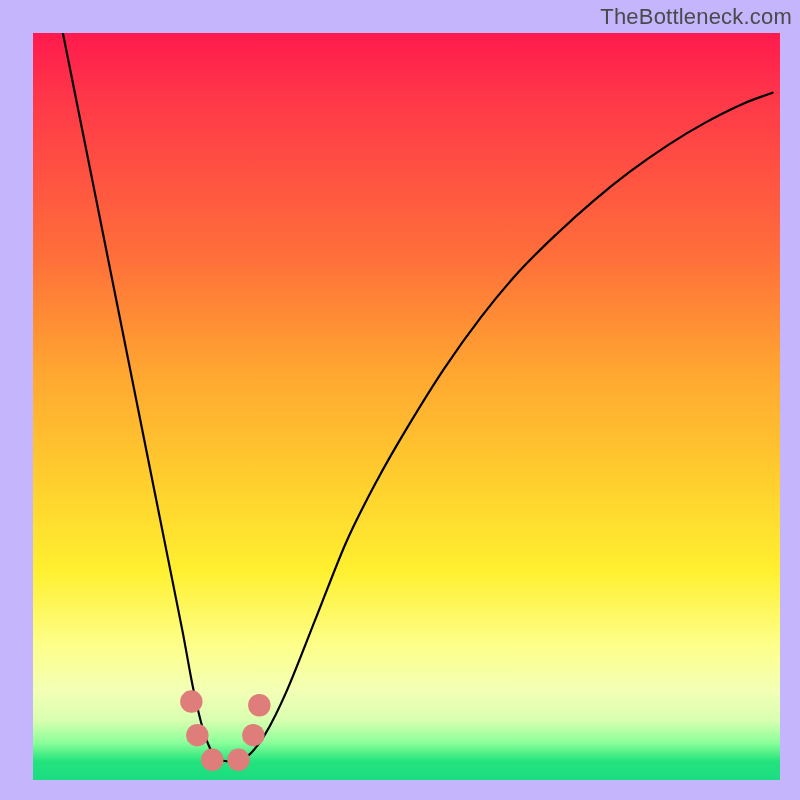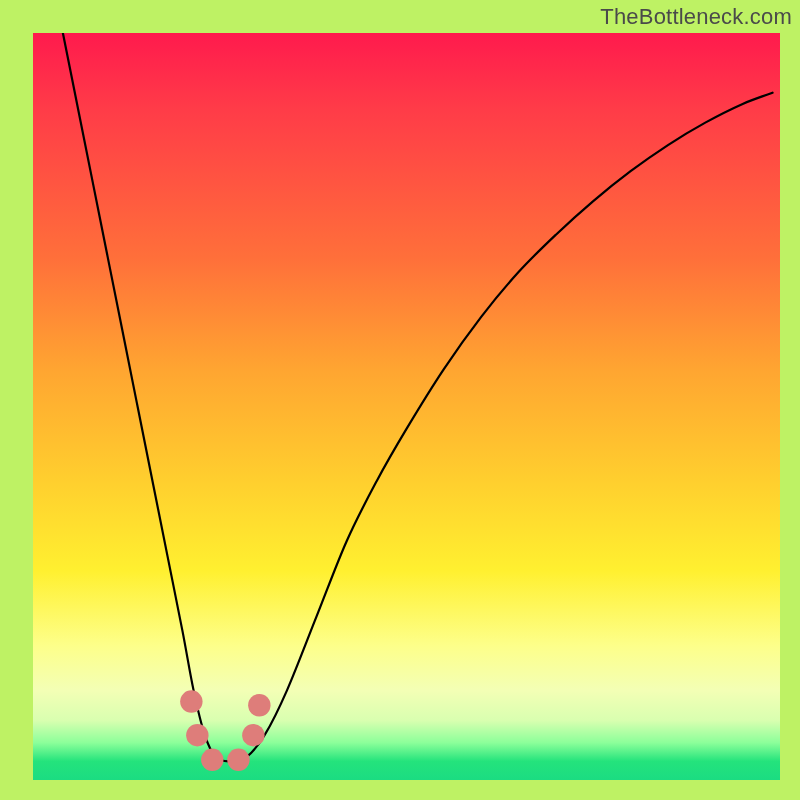--- a/index.html
+++ b/index.html
@@ -10,21 +10,21 @@
     height: 800px;
     overflow: hidden;
     font-family: Arial, Helvetica, sans-serif;
   }
   .frame {
     position: absolute;
     left: 0;
     top: 0;
     width: 800px;
     height: 800px;
-    background: #bef264;
+    background: #c4b5fd;
   }
   .plot-area {
     position: absolute;
     left: 33px;
     top: 33px;
     width: 747px;
     height: 747px;
     
     background: linear-gradient(
       to bottom,

